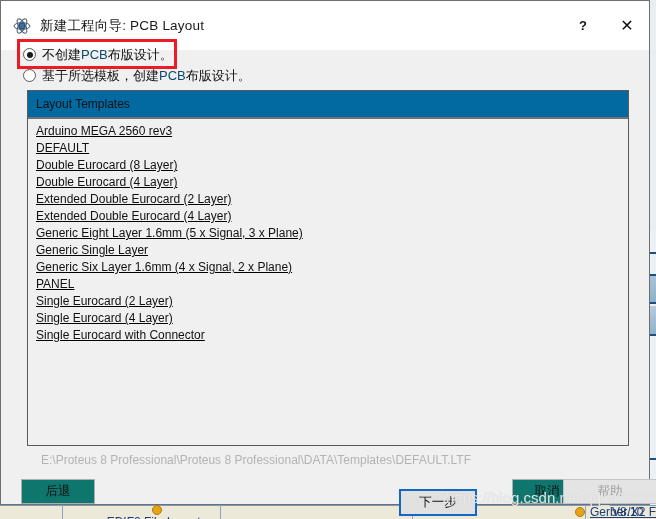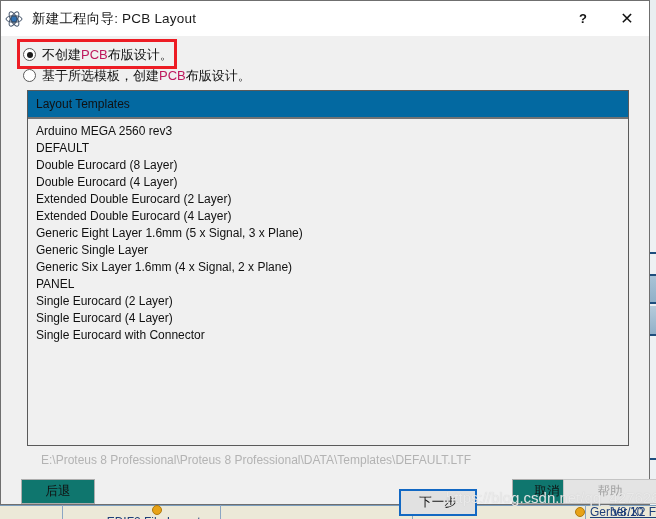--- a/index.html
+++ b/index.html
@@ -89,26 +89,26 @@
   #dialog {
     position: absolute;
     left: 0; top: 0;
     width: 650px;
     height: 505px;
     background: #f0f0f0;
     border: 1px solid #6f6f6f;
     box-sizing: border-box;
   }
   #titlebar {
-    height: 35px;
+    height: 49px;
     background: #ffffff;
     display: flex;
     align-items: center;
     box-sizing: border-box;
-    padding-left: 4px;
+    padding-left: 12px;
     text-align: right;
   }
   .title-icon {
     width: 18px; height: 18px;
     flex: 0 0 auto;
     margin-right: 9px;
     position: relative;
   }
   .title-text {
     font-size: 13.5px;
@@ -156,21 +156,21 @@
     position: absolute;
     left: 2.5px; top: 2.5px;
     width: 6px; height: 6px;
     border-radius: 50%;
     background: #1a1a1a;
   }
   .radio-label {
     font-size: 13px;
     color: #111;
   }
-  .radio-label .hl { color: #be185d; }
+  .radio-label .hl { color: #0c4a6e; }
 
   
   #red-box {
     position: absolute;
     left: 16px; top: 38px;
     width: 160px; height: 30px;
     border: 3px solid #ed1c24;
     box-sizing: border-box;
     pointer-events: none;
   }
@@ -191,20 +191,21 @@
     border-bottom: 2px solid #737373;
     display: flex;
     align-items: center;
     padding-left: 8px;
     font-size: 12px;
     color: #111;
     box-sizing: border-box;
   }
   #list-items {
     padding: 4px 0 0 0;
+    text-decoration: underline;
   }
   .list-item {
     height: 17px;
     line-height: 17px;
     padding-left: 8px;
     font-size: 12px;
     color: #111;
     white-space: nowrap;
     cursor: default;
   }

